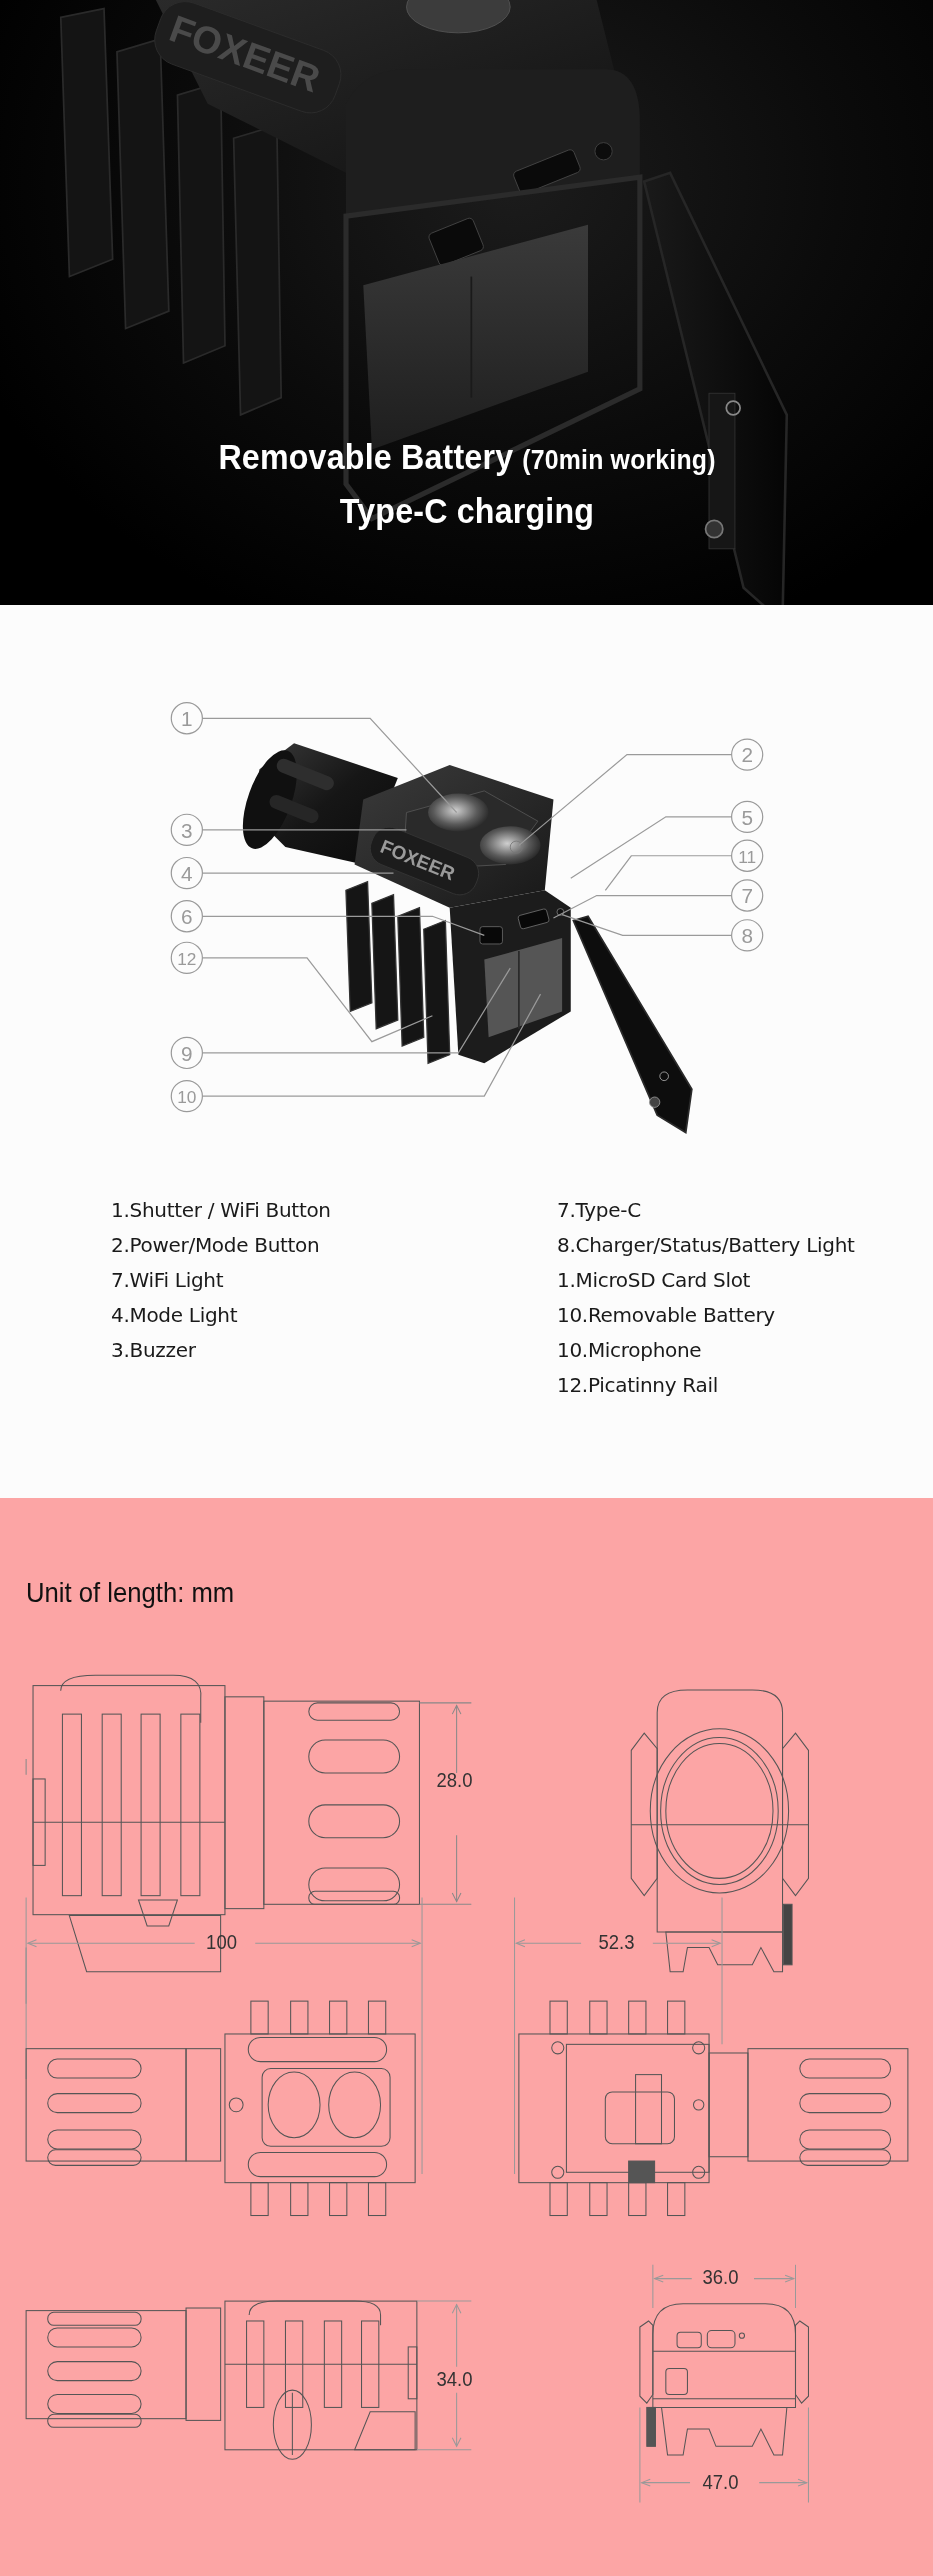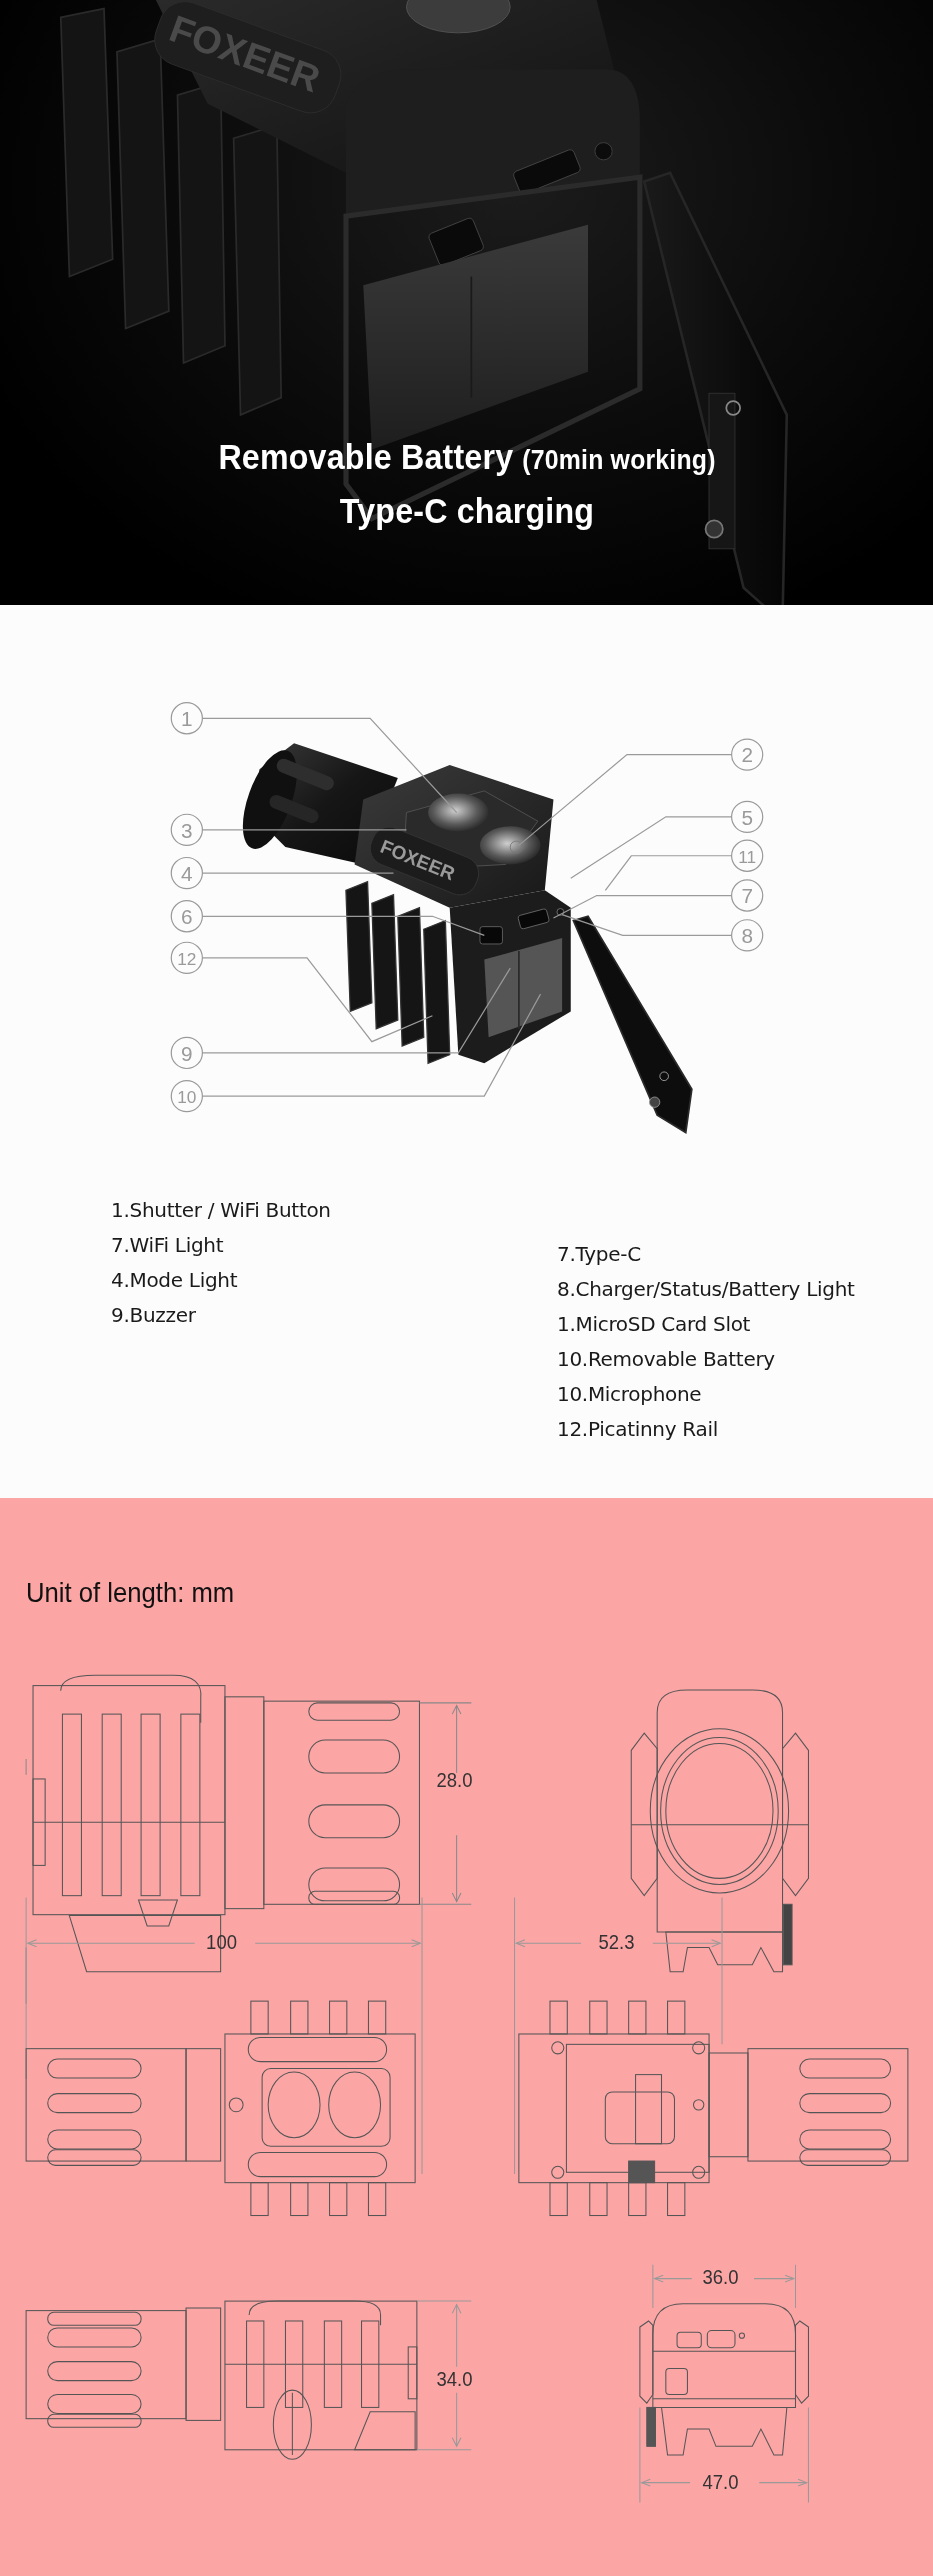--- a/index.html
+++ b/index.html
@@ -13,21 +13,21 @@
   .hero-l1 { top:437px; font-size:35px; transform:scaleX(0.92); }
   .hero-l1 .sm { font-size:27px; }
   .hero-l2 { top:491px; font-size:35px; transform:scaleX(0.92); }
 
   
   #parts { left:0; top:605px; width:934px; height:893px; background:#fcfcfc; }
   #parts svg.callouts { position:absolute; left:0; top:0; }
   .parts-list { position:absolute; top:588px; font-family:"DejaVu Sans", sans-serif; font-size:20px; color:#1a1a1a; }
   .parts-list div { height:35px; line-height:35px; white-space:nowrap; letter-spacing:-0.3px; }
   #parts-left { left:111px; }
-  #parts-right { left:557px;margin-top:44px; }
+  #parts-right { left:557px; }
 
   
   #dims { left:0; top:1498px; width:934px; height:1078px; background:#fca5a5;padding-left:16px; }
   .unit-title { position:absolute; left:26px; top:78px; font-size:28.5px; color:#111; transform:scaleX(0.9); transform-origin:left; }
   .dim-label { position:absolute; font-size:21px; color:#333; transform:scaleX(0.88); }
   #dims svg { position:absolute; left:0; top:0; }
 </style>
 </head>
 <body>
 
@@ -207,23 +207,24 @@
         </g>
       <g>
           <circle cx="216" cy="408" r="18"></circle>
           <text x="216" y="416" fill="#9a9a9a" stroke="none" font-size="20">12</text>
         </g>
     </g>
   </svg>
 
   <div id="parts-left" class="parts-list">
     <div>1.Shutter / WiFi Button</div>
+    <div>2.Power/Mode Button</div>
     <div>7.WiFi Light</div>
     <div>4.Mode Light</div>
-    <div>9.Buzzer</div>
+    <div>3.Buzzer</div>
   </div>
   <div id="parts-right" class="parts-list">
     <div>7.Type-C</div>
     <div>8.Charger/Status/Battery Light</div>
     <div>1.MicroSD Card Slot</div>
     <div>10.Removable Battery</div>
     <div>10.Microphone</div>
     <div>12.Picatinny Rail</div>
   </div>
 </section>

